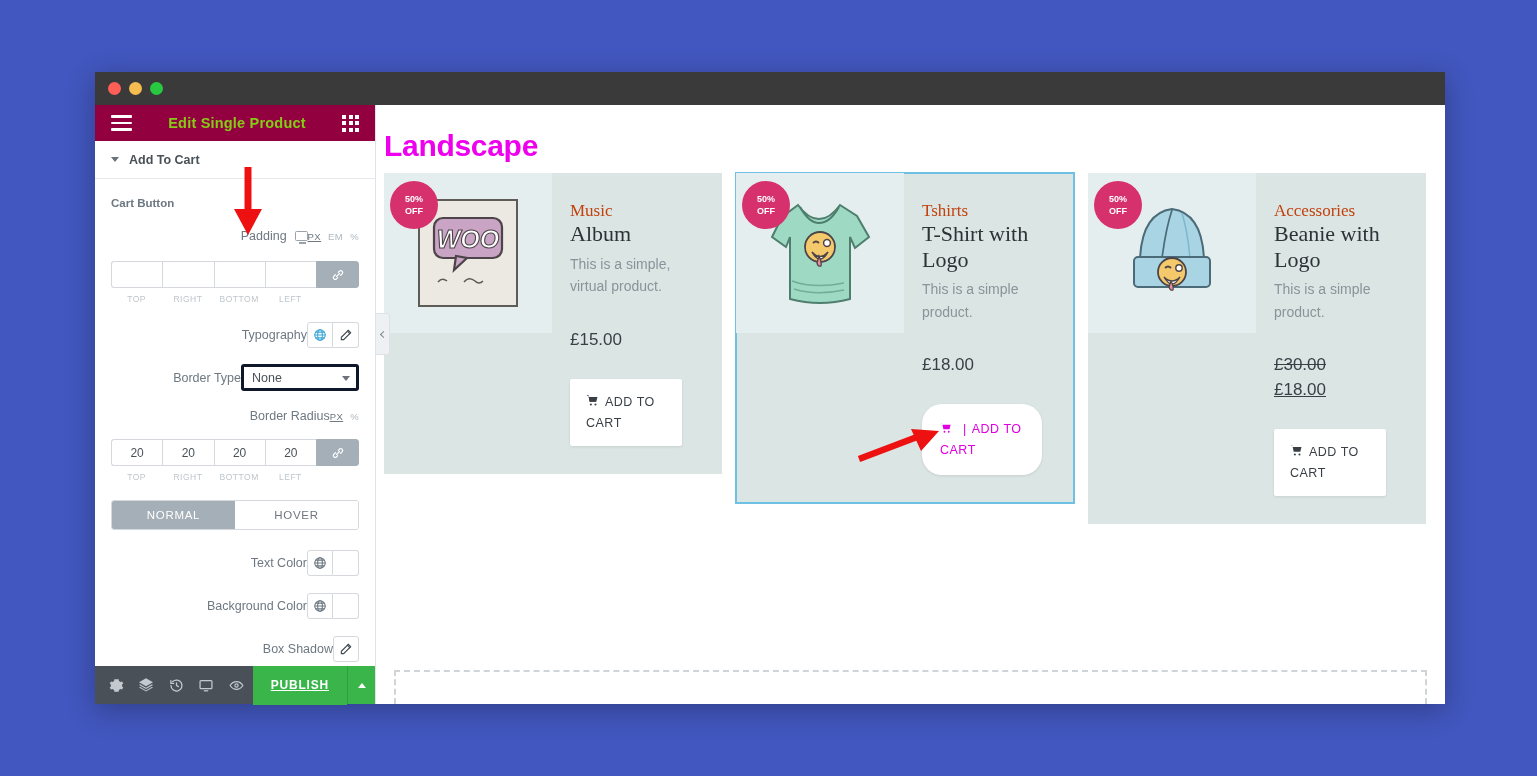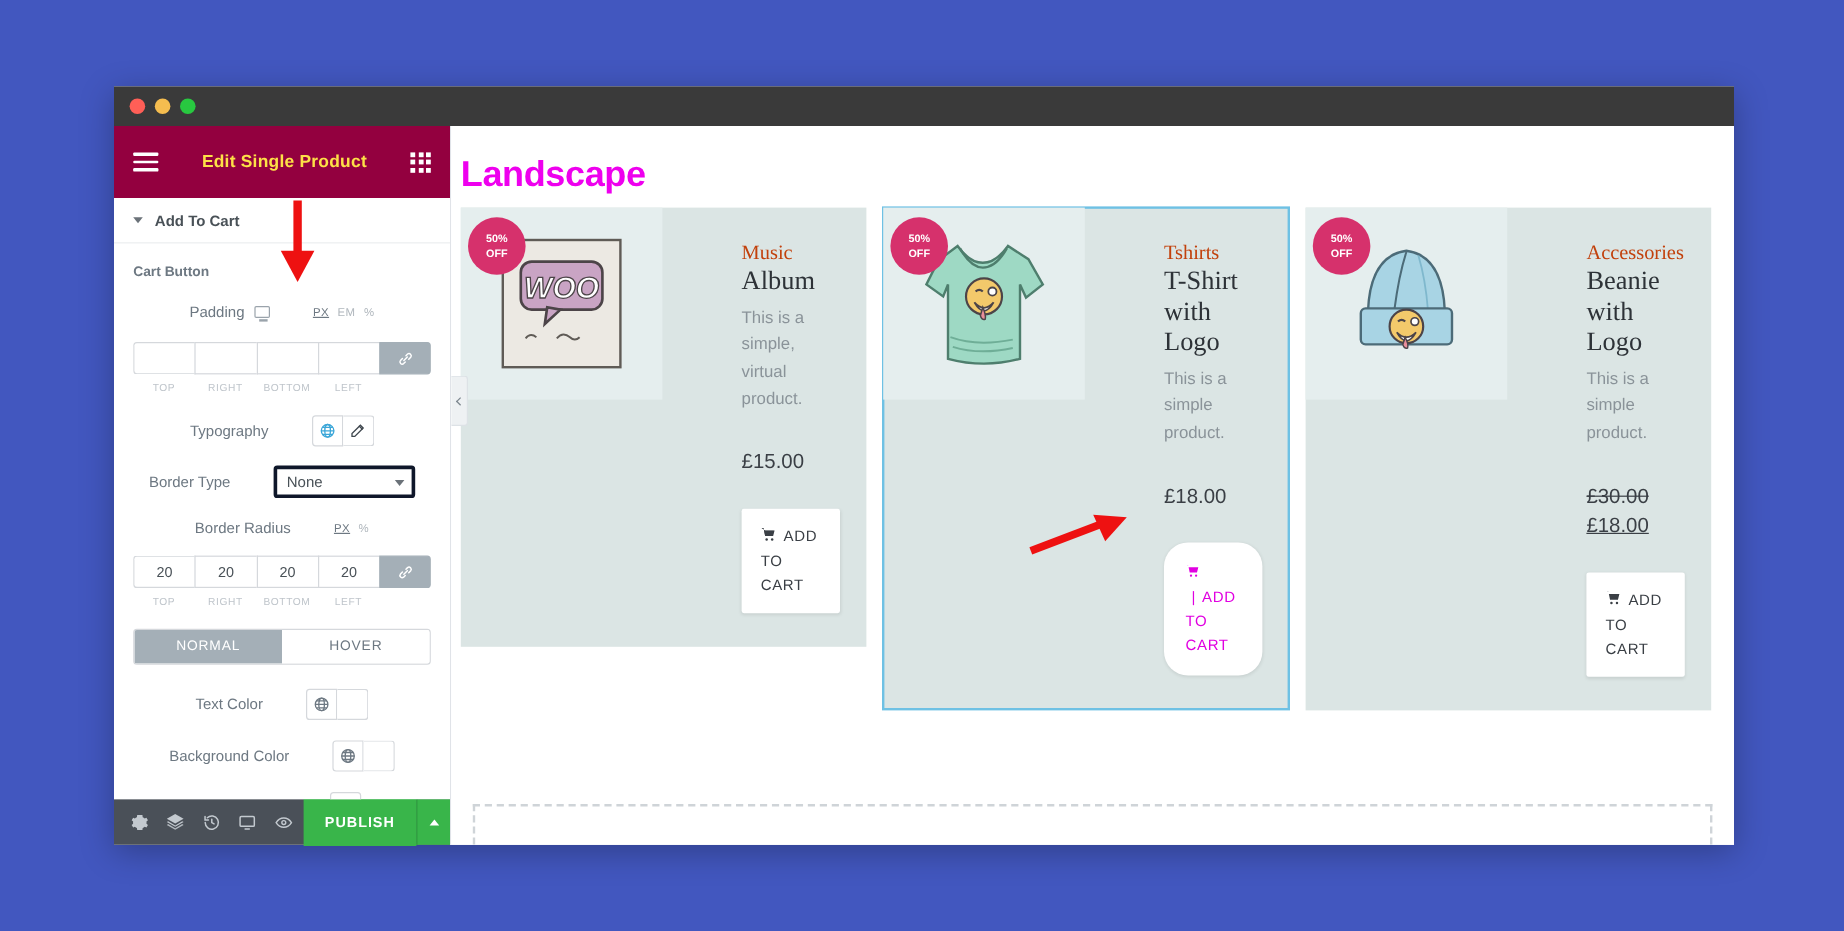--- a/index.html
+++ b/index.html
@@ -33,23 +33,23 @@
 
   
   .panel {
     width: 281px; flex: 0 0 281px;
     background: #fff;
     display: flex; flex-direction: column;
     position: relative;
     border-right: 1px solid #e0e3e8;
   }
   .panel-header {
-    height: 60px; background: #93003f;
+    height: 36px; background: #93003f;
     display: flex; align-items: center; justify-content: space-between;
-    padding: 0 16px; color: #fde047;
+    padding: 0 16px; color: #84cc16;
   }
   .panel-title {
     font-size: 14.5px; font-weight: bold; letter-spacing: .2px;
     flex: 1; text-align: center;
   }
   .hamburger { width: 21px; display: flex; flex-direction: column; gap: 4px; cursor: pointer; }
   .hamburger i { display: block; height: 2.5px; background: #fff; border-radius: 1px; }
   .grid-icon { display: grid; grid-template-columns: repeat(3, 4px); gap: 2.5px; cursor: pointer; }
   .grid-icon i { width: 4px; height: 4px; background: #fff; display: block; }
 
@@ -65,22 +65,22 @@
   }
 
   .panel-scroll { flex: 1; overflow: hidden; position: relative; background: #fff; }
   .panel-inner { padding: 12px 16px 0 16px; }
 
   .sub-label {
     font-size: 11.5px; color: #6d7882; font-weight: bold;
     margin: 6px 0 14px 0;
   }
   .ctrl-row {
-    display: flex; align-items: center; justify-content: center;
-    margin-bottom: 12px; min-height: 26px; gap: 36px;
+    display: flex; align-items: center; justify-content: flex-end;
+    margin-bottom: 12px; min-height: 26px;
   }
   .ctrl-label { font-size: 12.5px; color: #6d7882; display: flex; align-items: center; gap: 8px; }
   .units { display: flex; gap: 7px; align-items: baseline; }
   .unit { font-size: 9.5px; color: #b0b7bd; letter-spacing: .4px; cursor: pointer; }
   .unit.active { color: #6d7882; text-decoration: underline; }
 
   .monitor-icon {
     width: 13px; height: 10px; border: 1.4px solid #9aa3ab; border-radius: 1.5px;
     position: relative;
   }
@@ -161,20 +161,21 @@
   .foot-icon {
     width: 30px; height: 38px; display: flex; align-items: center; justify-content: center;
     color: #c3c9cf; cursor: pointer;
   }
   .publish-btn {
     margin-left: auto; height: 40px; background: #39b54a; color: #fff;
     font-size: 12px; font-weight: bold; letter-spacing: .8px;
     display: flex; align-items: center; justify-content: center;
     padding: 0 18px; cursor: pointer; border: none;
     font-family: "Liberation Sans", sans-serif;
+    text-decoration: underline;
   }
   .publish-caret {
     width: 28px; height: 38px; background: #39b54a; border-left: 1px solid #2fa040;
     display: flex; align-items: center; justify-content: center; cursor: pointer;
   }
   .caret-up-white {
     width: 0; height: 0;
     border-left: 4.5px solid transparent; border-right: 4.5px solid transparent;
     border-bottom: 5.5px solid #fff;
   }
@@ -193,21 +194,21 @@
     z-index: 6;
   }
   .chev-left {
     width: 5px; height: 5px; border-left: 1.6px solid #7c868e; border-bottom: 1.6px solid #7c868e;
     transform: rotate(45deg); margin-left: 2px;
   }
 
   .cards { display: flex; gap: 14px; padding: 10px 8px 0 8px; align-items: flex-start; }
   .card {
     width: 338px; background: #dbe5e4; position: relative;
-    display: flex; padding: 0; gap: 48px;
+    display: flex; padding: 0;
   }
   .card.selected { outline: 2px solid #6ec1e4; outline-offset: -1px; }
   .card-media {
     width: 168px; flex: 0 0 168px; height: 160px; background: #e5eeee;
     position: relative; display: flex; align-items: center; justify-content: center;
   }
   .badge {
     position: absolute; left: 6px; top: 8px;
     width: 48px; height: 48px; border-radius: 50%; background: #d6316c;
     color: #fff; display: flex; flex-direction: column; align-items: center;

